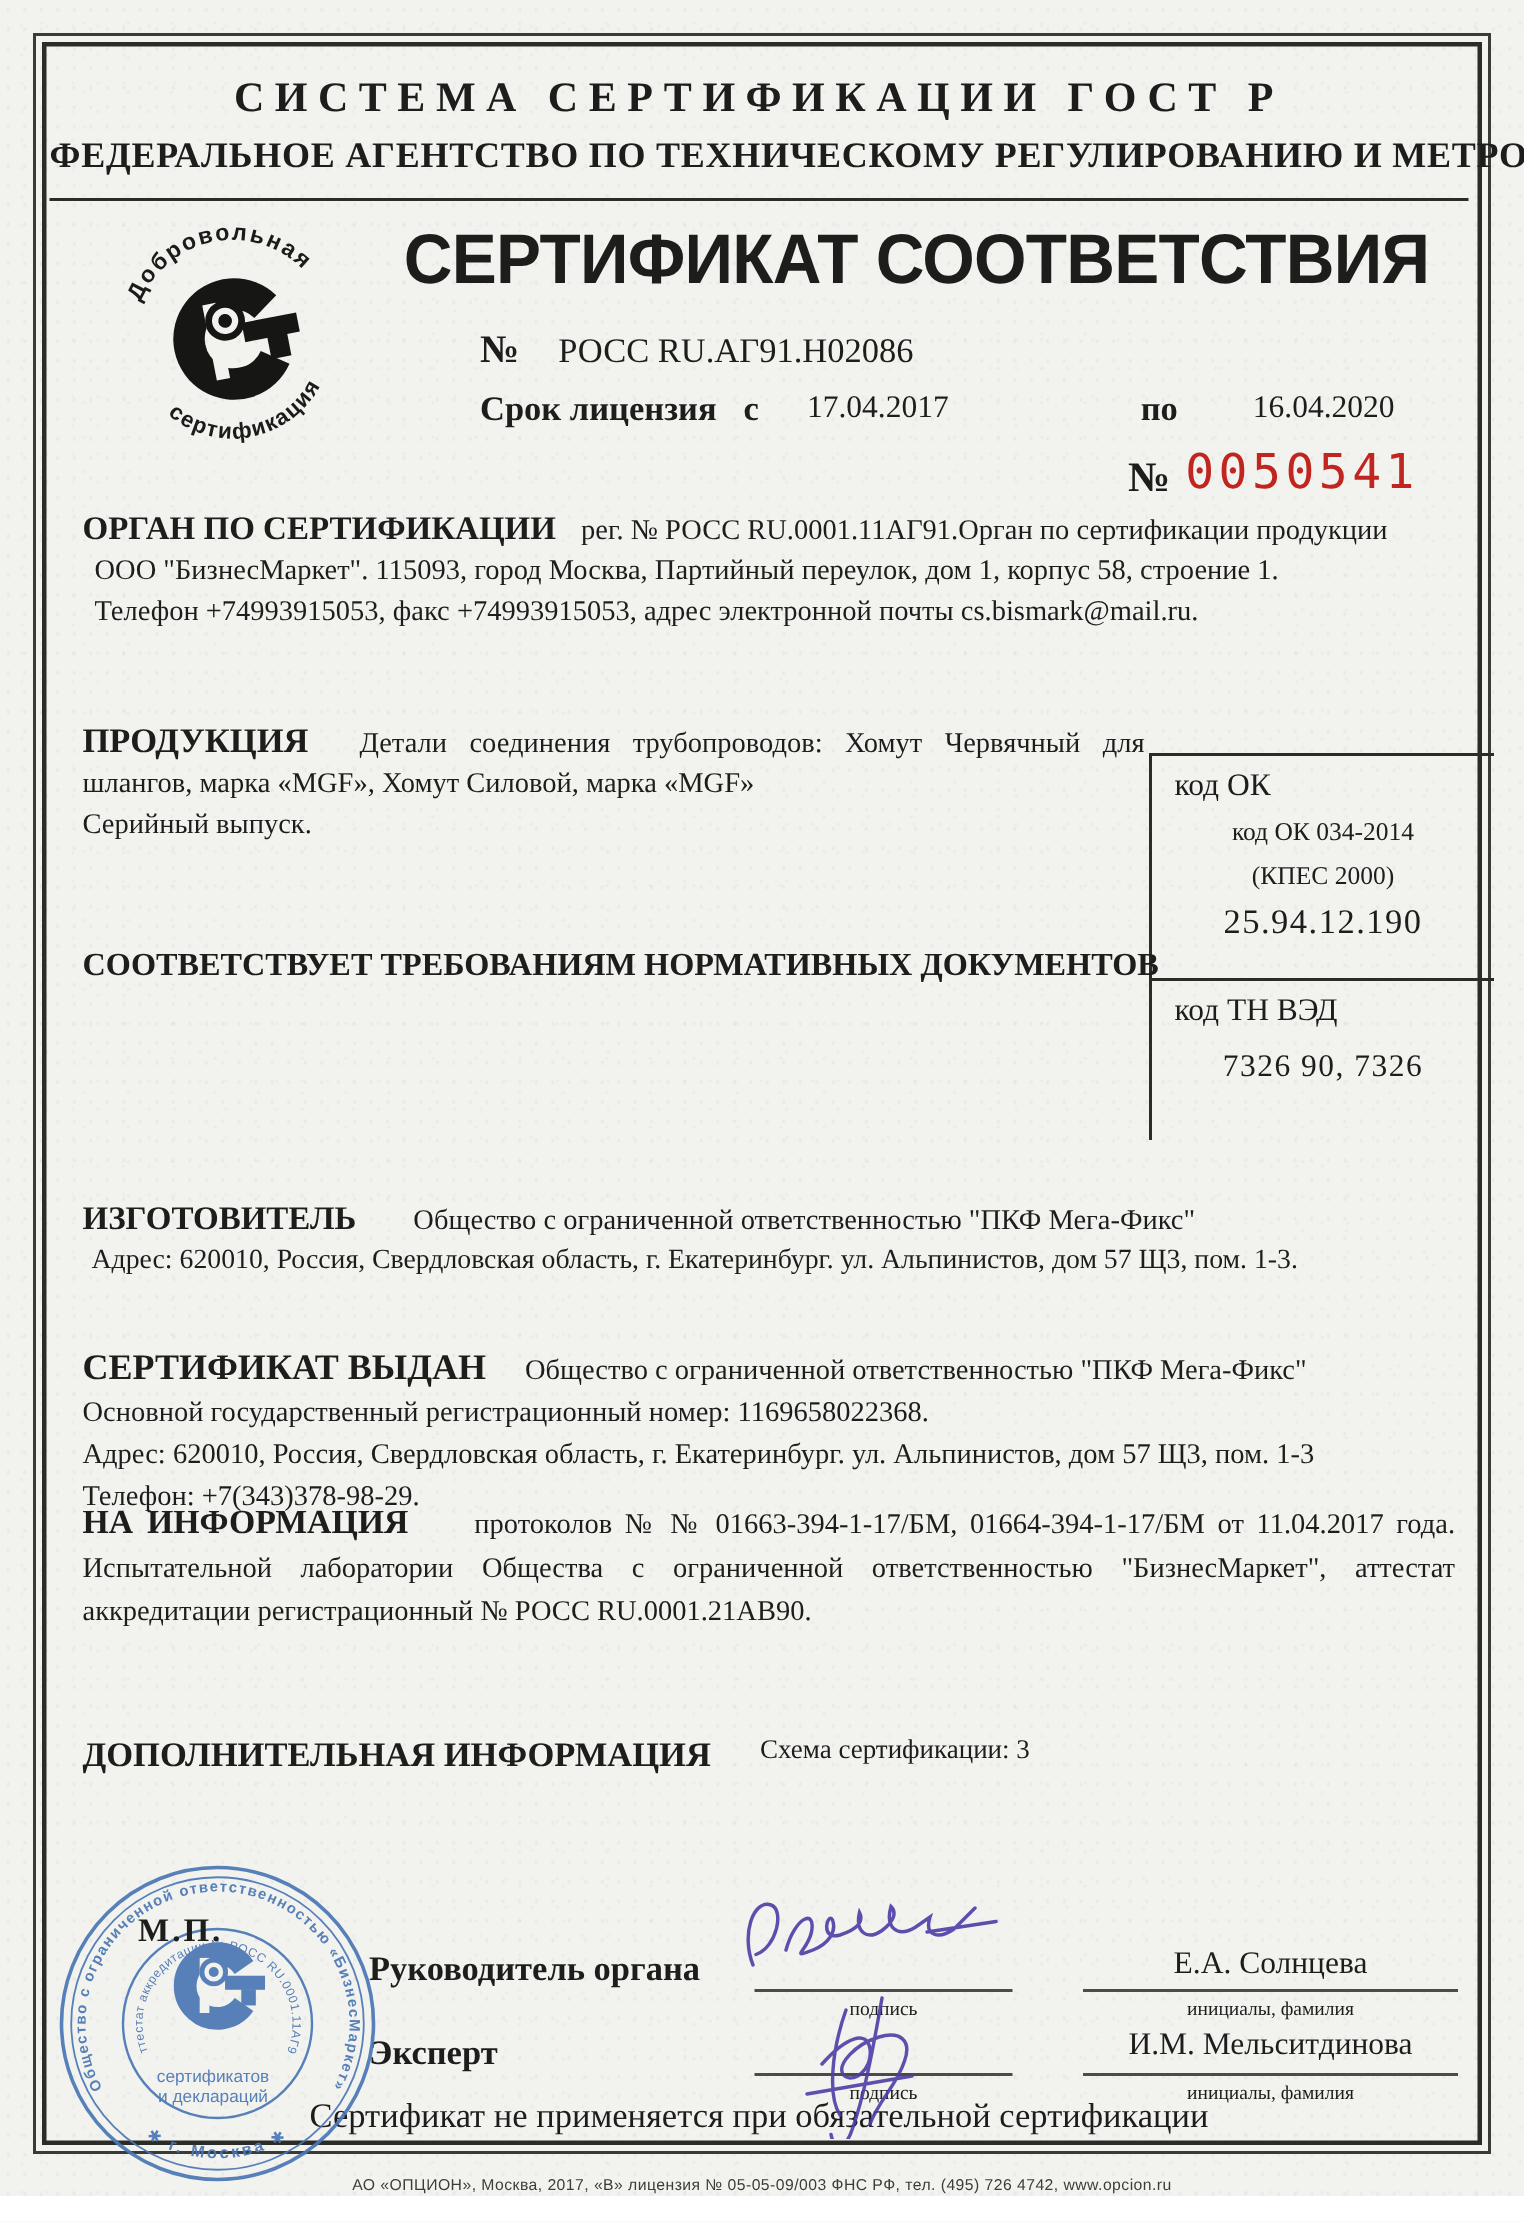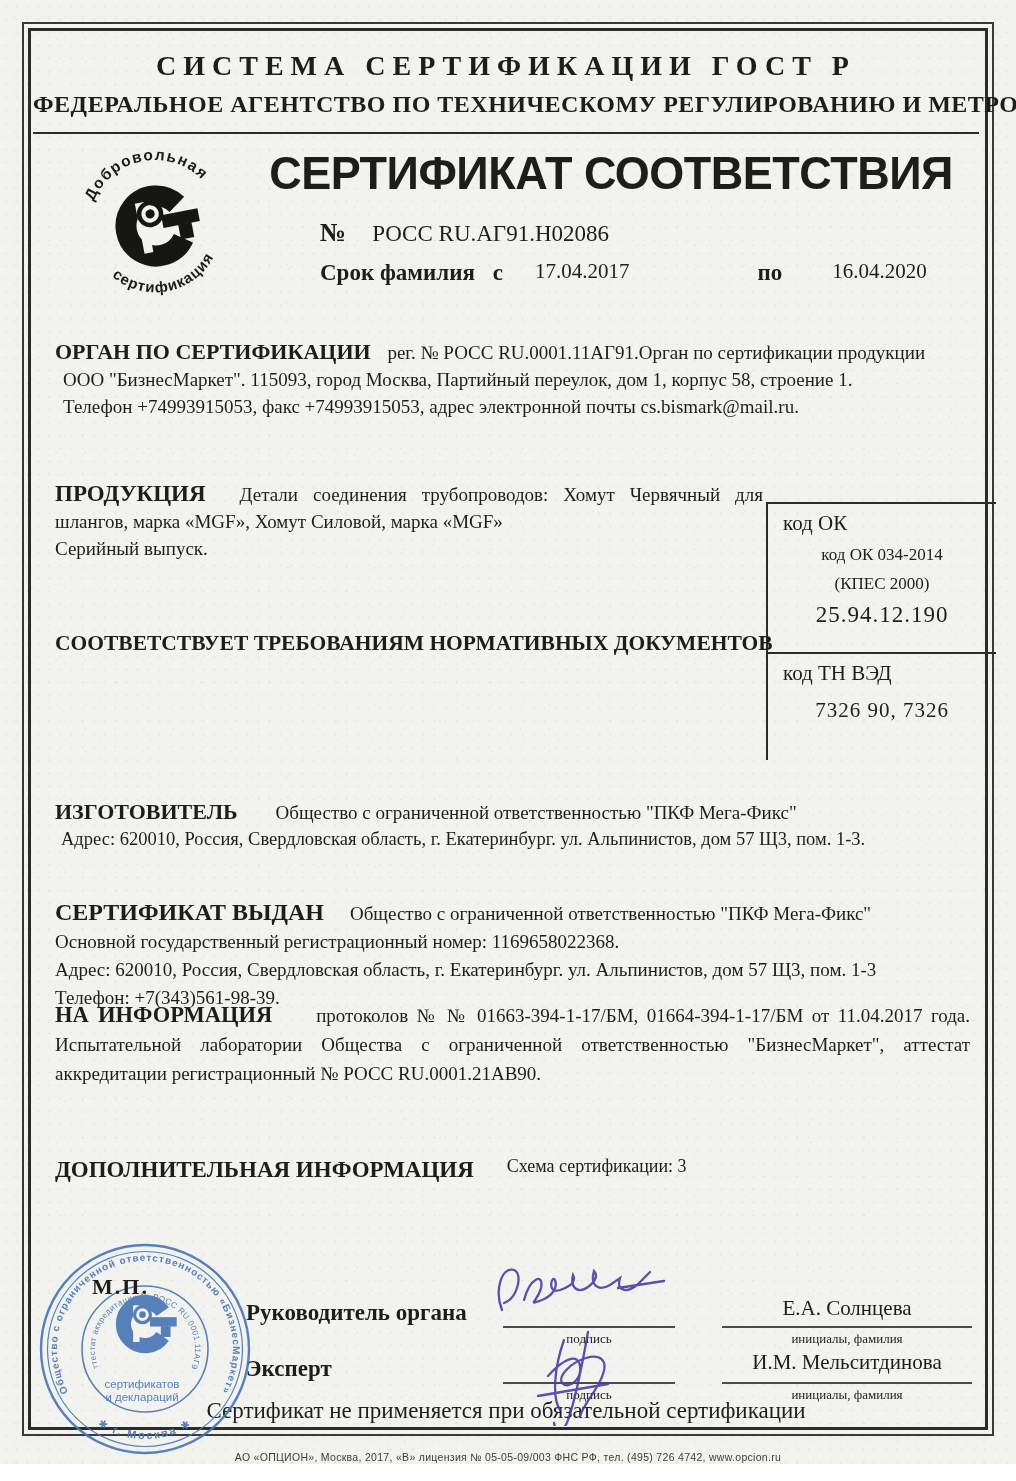--- a/index.html
+++ b/index.html
@@ -87,27 +87,30 @@
     </g>
   </svg>
 
   <div class="title">СЕРТИФИКАТ СООТВЕТСТВИЯ</div>
 
   <div class="row abs" style="left:320px;top:218px;">
     <span class="no-label">№</span><span class="cert-num">РОСС RU.АГ91.Н02086</span>
   </div>
 
   <div class="row abs" style="left:320px;top:260px;">
-    <span class="validity">Срок фамилия</span>
+    <span class="validity">Срок лицензия</span>
     <span class="validity" style="margin-left:14px;">с</span>
     <span class="date" style="margin-left:28px;">17.04.2017</span>
     <span class="validity" style="margin-left:124px;">по</span>
     <span class="date" style="margin-left:46px;">16.04.2020</span>
   </div>
 
+  <div class="row abs" style="left:752px;top:297px;">
+    <span class="form-no">№</span><span class="form-num">0050541</span>
+  </div>
 
   <div class="sec" style="top:338px;width:908px;">
     <span class="lead">ОРГАН ПО СЕРТИФИКАЦИИ</span>
     <span style="margin-left:12px;">рег. № РОСС RU.0001.11АГ91.Орган по сертификации продукции</span>
     <div style="margin-left:8px;">ООО "БизнесМаркет". 115093, город Москва, Партийный переулок, дом 1, корпус 58, строение 1.</div>
     <div style="margin-left:8px;">Телефон +74993915053, факс +74993915053, адрес электронной почты cs.bismark@mail.ru.</div>
   </div>
 
   <div class="sec just" style="top:480px;width:708px;">
     <span class="lead" style="font-size:23px;margin-right:34px;">ПРОДУКЦИЯ</span><span>Детали соединения трубопроводов: Хомут Червячный для шлангов, марка «MGF», Хомут Силовой, марка «MGF»</span>
@@ -132,21 +135,21 @@
 
   <div class="sec" style="top:798px;width:910px;">
     <span class="lead" style="margin-right:38px;">ИЗГОТОВИТЕЛЬ</span><span>Общество с ограниченной ответственностью "ПКФ Мега-Фикс"</span>
     <div style="font-size:18.5px;margin-left:6px;">Адрес: 620010, Россия, Свердловская область, г. Екатеринбург. ул. Альпинистов, дом 57 Щ3, пом. 1-3.</div>
   </div>
 
   <div class="sec" style="top:898px;width:910px;line-height:28px;">
     <span class="lead" style="font-size:24px;margin-right:26px;">СЕРТИФИКАТ ВЫДАН</span><span>Общество с ограниченной ответственностью "ПКФ Мега-Фикс"</span>
     <div>Основной государственный регистрационный номер: 1169658022368.</div>
     <div>Адрес: 620010, Россия, Свердловская область, г. Екатеринбург. ул. Альпинистов, дом 57 Щ3, пом. 1-3</div>
-    <div>Телефон: +7(343)561-98-39.</div>
+    <div>Телефон: +7(343)378-98-29.</div>
   </div>
 
   <div class="sec just" style="top:1000px;width:915px;line-height:29px;">
     <span class="lead" style="font-size:22.5px;margin-right:44px;">НА ИНФОРМАЦИЯ</span><span>протоколов № № 01663-394-1-17/БМ, 01664-394-1-17/БМ от 11.04.2017 года. Испытательной лаборатории Общества с ограниченной ответственностью "БизнесМаркет", аттестат аккредитации регистрационный № РОСС RU.0001.21АВ90.</span>
   </div>
 
   <div class="sec" style="top:1156px;width:900px;">
     <span class="lead" style="font-size:23px;">ДОПОЛНИТЕЛЬНАЯ ИНФОРМАЦИЯ</span>
     <span style="font-size:18px;margin-left:28px;position:relative;top:-5px;">Схема сертификации: 3</span>
   </div>

